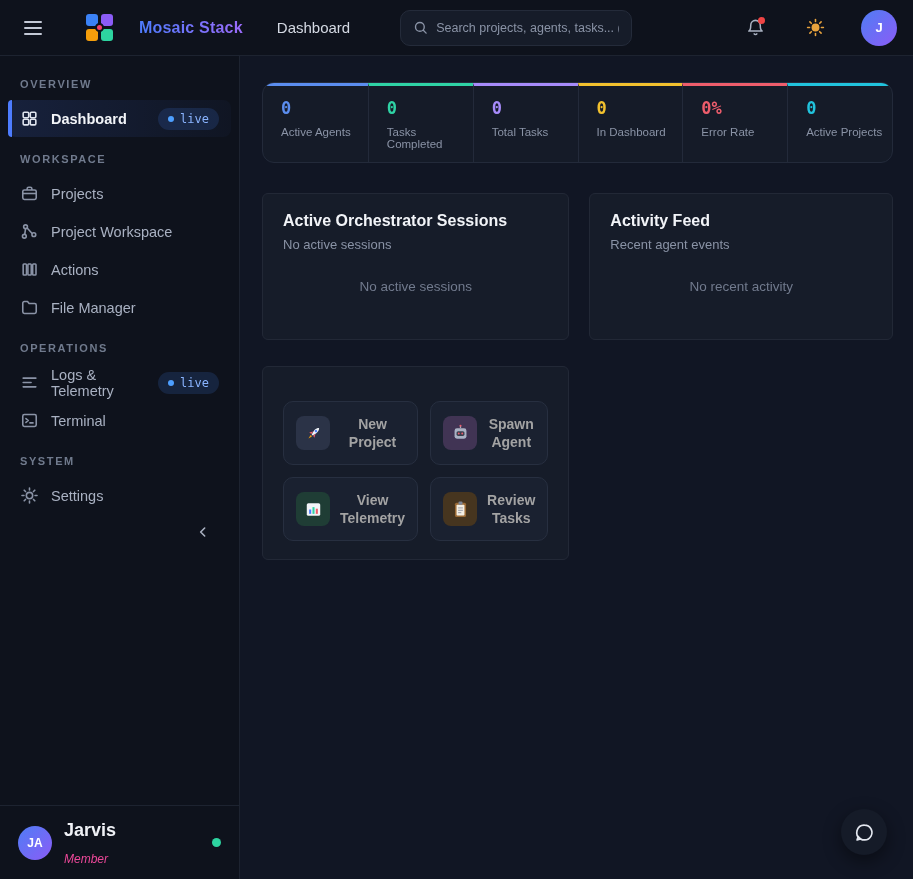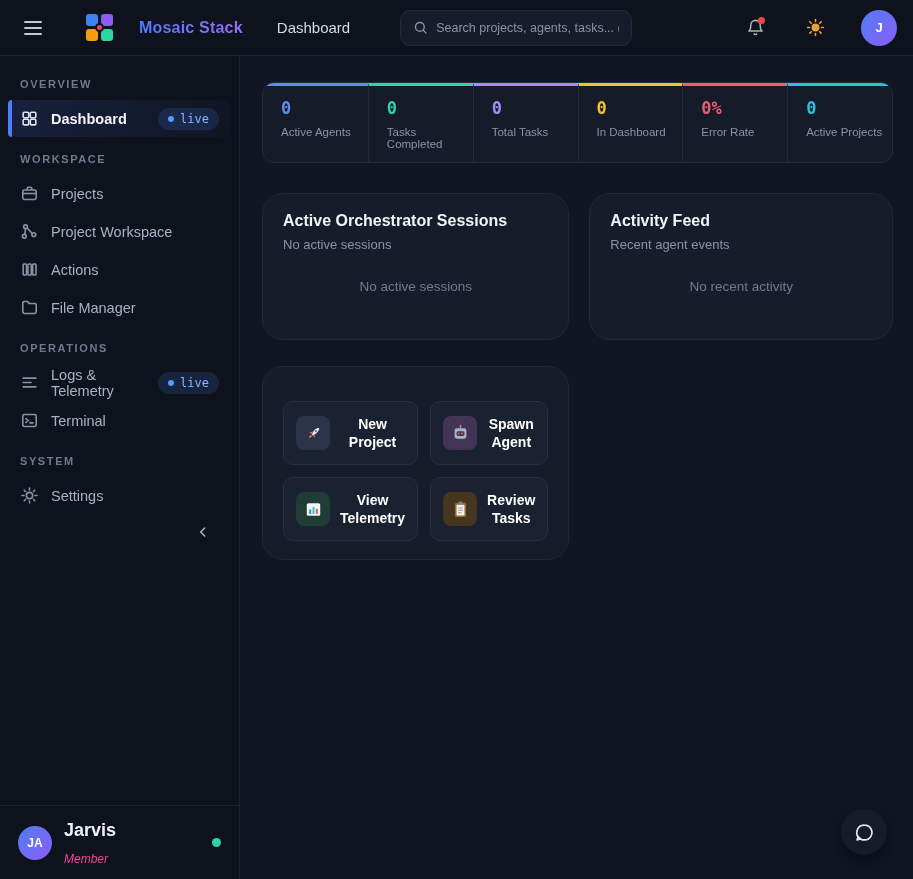--- a/index.html
+++ b/index.html
@@ -105,37 +105,37 @@
     border-top:3px solid var(--c); padding:12px 0 12px 18px; cursor:default;
   }
   .stat-cell + .stat-cell { border-left:1px solid #232a3a; }
   .stat-value { font-family:"DejaVu Sans Mono", monospace; font-size:17px; font-weight:bold; color:var(--c); }
   .stat-label { font-size:11.5px; color:#8a93a6; margin-top:8px; }
 
   .cards-grid {
     margin-top:30px; display:grid; grid-template-columns:293fr 318fr; gap:26px 20px; align-items:start;
   }
   .card {
-    background:#161c29; border:1px solid #222836; border-radius:21px; padding:18px 20px;
+    background:#161c29; border:1px solid #222836; border-radius:6px; padding:18px 20px;
     display:flex; flex-direction:column;
   }
   .card.h-tall { min-height:147px; }
   .card.h-budget { min-height:153px; }
   .card-title { font-size:16px; font-weight:bold; color:#f2f4f8; }
   .card-sub { font-size:13px; color:#8a93a6; margin-top:7px; }
   .card-empty { flex:1; display:flex; align-items:center; justify-content:center; color:#717a8d; font-size:13.5px; padding:14px 0; }
 
   .qa-grid { margin-top:16px; display:grid; grid-template-columns:1fr 1fr; gap:12px; }
   .qa-btn {
     display:flex; align-items:center; gap:10px; min-height:64px; padding:9px 12px;
     background:#1a2130; border:1px solid #272f40; border-radius:10px; cursor:pointer;
     color:#dfe3ec; font-family:inherit;
   }
   .qa-tile { width:34px; height:34px; border-radius:8px; display:flex; align-items:center; justify-content:center; flex-shrink:0; }
-  .qa-label { flex:1; text-align:center; font-size:14px; font-weight:bold; color:#ffffff; line-height:1.3; }
+  .qa-label { flex:1; text-align:center; font-size:14px; font-weight:bold; color:#a3a3a3; line-height:1.3; }
   .t-rocket{background:#2b3347}.t-robot{background:#413454}.t-chart{background:#1f3d35}.t-clip{background:#46351f}
 
   .chat-fab {
     position:fixed; right:26px; bottom:24px; width:46px; height:46px; border-radius:50%;
     background:#151b28; border:none; cursor:pointer; color:#e4e8f0;
     display:flex; align-items:center; justify-content:center;
     box-shadow:0 6px 18px rgba(0,0,0,.45);
   }
   svg { display:block; }
 </style>

